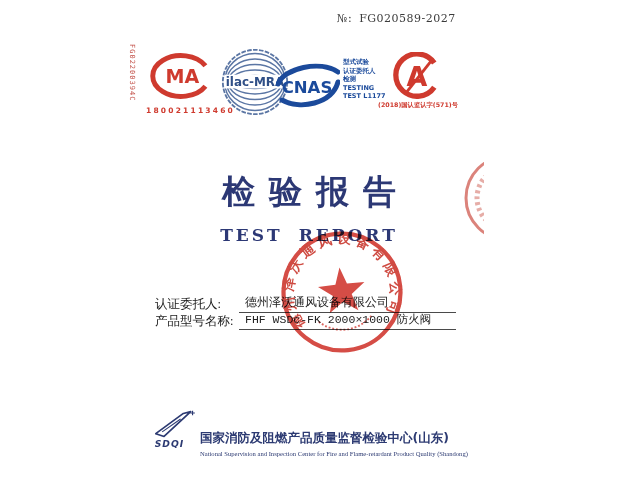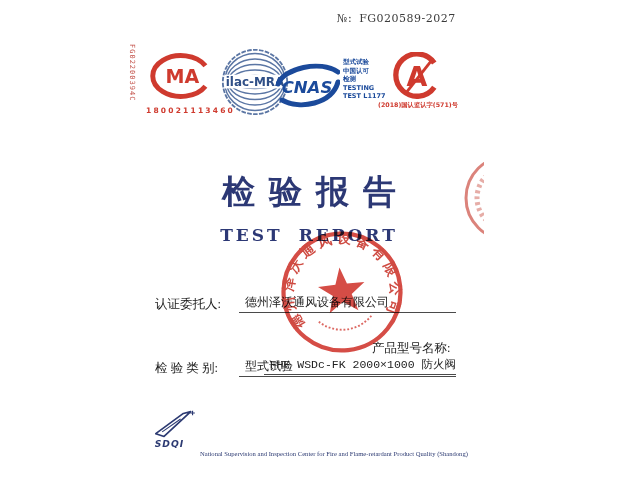--- a/index.html
+++ b/index.html
@@ -10,21 +10,21 @@
   .doc-no{position:absolute;left:337px;top:12px;font-size:11px;color:#3b3b3b;
           font-family:"DejaVu Serif",serif;display:flex;gap:7px;letter-spacing:0.5px;}
 
   
   .vcode{position:absolute;left:128px;top:44px;height:84px;writing-mode:vertical-rl;
          font-size:7px;color:#c4544c;font-family:"DejaVu Sans Mono",monospace;letter-spacing:1px;}
   .cma{position:absolute;left:146px;top:52px;width:70px;text-align:center;}
   .cma-number{font-size:7.5px;letter-spacing:2.2px;color:#cf3a2e;margin-top:2px;
               font-family:"DejaVu Sans",sans-serif;font-weight:bold;white-space:nowrap;}
   .ilac{position:absolute;left:221px;top:48px;}
-  .cnas{position:absolute;left:276px;top:60px;font-style:italic;}
+  .cnas{position:absolute;left:276px;top:60px;}
   .cnas-lines{position:absolute;left:343px;top:58px;width:52px;font-size:6.5px;line-height:8.6px;
               color:#1b4a9b;font-family:"DejaVu Sans",sans-serif;font-weight:bold;}
   .cal{position:absolute;left:392px;top:52px;width:50px;text-align:center;}
   .cal-caption{position:absolute;left:364px;top:101px;width:108px;text-align:center;font-size:6.3px;
                color:#cf3a2e;font-family:"DejaVu Sans",sans-serif;font-weight:bold;white-space:nowrap;}
 
   
   .title-wrap{position:absolute;left:144px;top:170px;width:330px;text-align:center;}
   .title-zh{font-size:33px;font-weight:bold;color:#2c3875;letter-spacing:14px;text-indent:14px;}
   .title-en{margin-top:10px;font-size:17px;font-weight:bold;color:#2c3875;letter-spacing:3px;
@@ -33,21 +33,21 @@
   
   .side-seal{position:absolute;left:456px;top:152px;width:28px;height:92px;overflow:hidden;
              opacity:0.75;}
 
   
   .field-row{position:absolute;left:155px;width:301px;display:flex;align-items:flex-end;}
   .field-label{width:84px;flex:none;font-size:12.5px;color:#1d1d1d;white-space:nowrap;}
   .field-value{flex:1;border-bottom:1px solid #4a4a4a;padding:0 0 1px 6px;font-size:12px;
                color:#222;white-space:nowrap;min-height:16px;}
   .row-1{top:294px;}
-  .row-2{top:340px;flex-direction:column;}
+  .row-2{top:312px;}
   .row-3{top:358px;}
   .latin-model{font-family:Liberation Mono, monospace;font-size:11.5px;}
 
   
   .company-seal{position:absolute;left:276px;top:226px;width:132px;height:132px;
                 opacity:0.88;mix-blend-mode:multiply;transform:rotate(-6deg);}
 
   
   .footer-logo{position:absolute;left:153px;top:408px;}
   .footer-zh{position:absolute;left:200px;top:430px;width:280px;font-size:12.5px;font-weight:bold;
@@ -97,21 +97,21 @@
 
   <div class="cnas">
     <svg width="64" height="48" viewBox="0 0 64 48">
       <path d="M2,24 C8,8 44,0 62,12" fill="none" stroke="#1b4a9b" stroke-width="5" stroke-linecap="round"></path>
       <path d="M6,40 C24,50 56,44 62,22" fill="none" stroke="#1b4a9b" stroke-width="5" stroke-linecap="round"></path>
       <text x="31" y="33" text-anchor="middle" font-family="DejaVu Sans, sans-serif" font-weight="bold" font-size="16.5" fill="#1b4a9b">CNAS</text>
     </svg>
   </div>
   <div class="cnas-lines">
     <div>型式试验</div>
-    <div>中国认可</div>
+    <div>认证委托人</div>
     <div>检测</div>
     <div>TESTING</div>
     <div>TEST L1177</div>
   </div>
 
   <div class="cal">
     <svg width="50" height="50" viewBox="0 0 52 52">
       <path d="M44,36.6 A22,22 0 1 1 44,11.4" fill="none" stroke="#cf3a2e" stroke-width="5.5"></path>
       <text x="26" y="35" text-anchor="middle" font-family="DejaVu Sans, sans-serif" font-weight="bold" font-size="28" fill="#cf3a2e">A</text>
       <line x1="15" y1="42" x2="41" y2="9" stroke="#cf3a2e" stroke-width="3"></line>
@@ -132,24 +132,20 @@
   </div>
 
   <div class="field-row row-1">
     <span class="field-label">认证委托人:</span>
     <span class="field-value">德州泽沃通风设备有限公司</span>
   </div>
   <div class="field-row row-2">
     <span class="field-label">产品型号名称:</span>
     <span class="field-value latin-model">FHF WSDc-FK 2000×1000 防火阀</span>
   </div>
-  <div class="field-row row-3">
-    <span class="field-label">检 验 类 别:</span>
-    <span class="field-value">型式试验</span>
-  </div>
 
   <div class="company-seal">
     <svg width="132" height="132" viewBox="0 0 140 140">
       <defs>
         <path id="sealTextPath" d="M 33.2,106.8 A 52,52 0 1 1 106.8,106.8" fill="none"></path>
       </defs>
       <circle cx="70" cy="70" r="62" fill="none" stroke="#d0342c" stroke-width="4.5"></circle>
       <polygon points="70,44 76.17,61.51 94.73,61.97 79.99,73.24 85.28,91.03 70,80.5 54.72,91.03 60.01,73.24 45.27,61.97 63.83,61.51" fill="#d0342c"></polygon>
       <path d="M 98.3,98.3 A 40,40 0 0 1 41.7,98.3" fill="none" stroke="#d0342c" stroke-width="2" stroke-dasharray="2 2" opacity="0.85"></path>
       <text font-size="14.5" font-weight="bold" fill="#c83228" letter-spacing="4.5" font-family="DejaVu Sans, sans-serif">
@@ -159,15 +155,16 @@
   </div>
 
   <div class="footer-logo">
     <svg width="46" height="44" viewBox="0 0 50 46">
       <path d="M3,27 L33,5 L41,3 L12,30 Z" fill="none" stroke="#2c3a72" stroke-width="1.8" stroke-linejoin="round"></path>
       <path d="M10,25 L30,11" stroke="#2c3a72" stroke-width="1.2"></path>
       <path d="M43,2 l0,5 M40.5,4.5 l5,0" stroke="#2c3a72" stroke-width="1.2"></path>
       <text x="2" y="42" font-family="DejaVu Sans, sans-serif" font-style="italic" font-weight="bold" font-size="10" fill="#2c3a72" letter-spacing="1">SDQI</text>
     </svg>
   </div>
+  <div class="footer-zh">国家消防及阻燃产品质量监督检验中心(山东)</div>
   <div class="footer-en">National Supervision and Inspection Center for Fire and Flame-retardant Product Quality (Shandong)</div>
 
 </div>
 
 </body></html>

